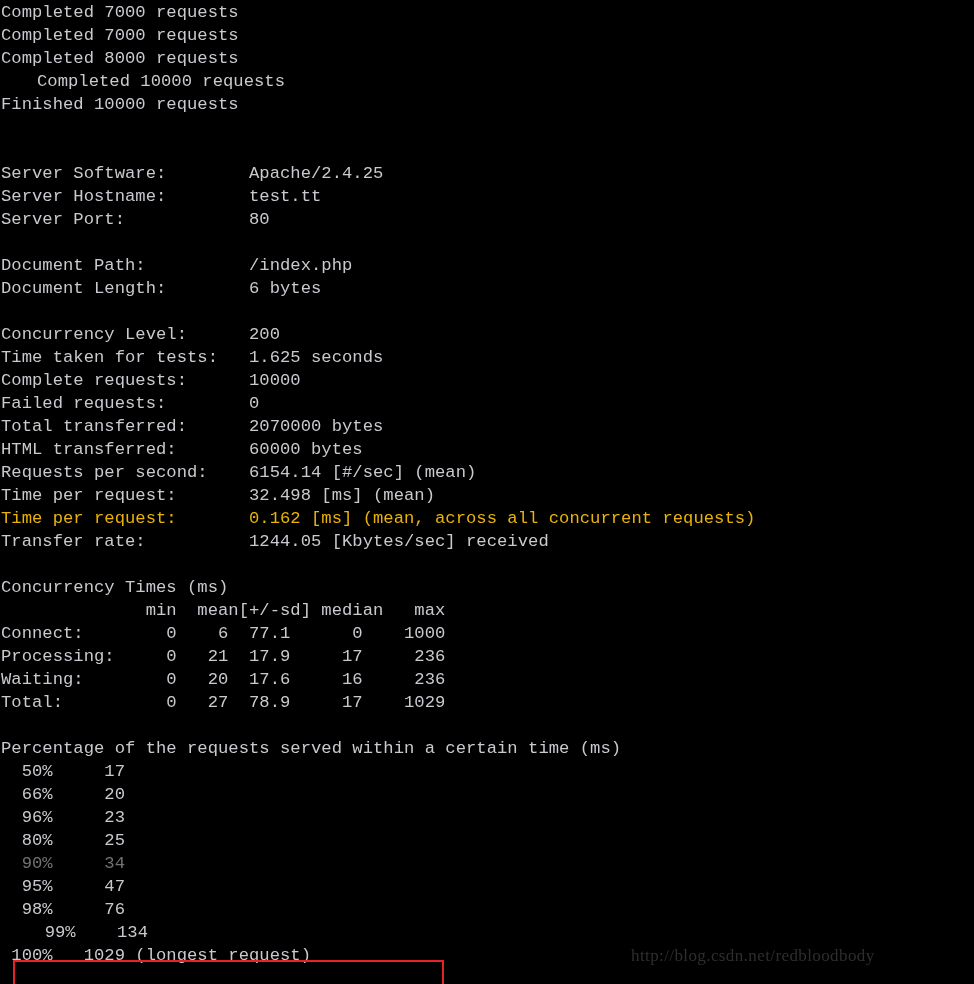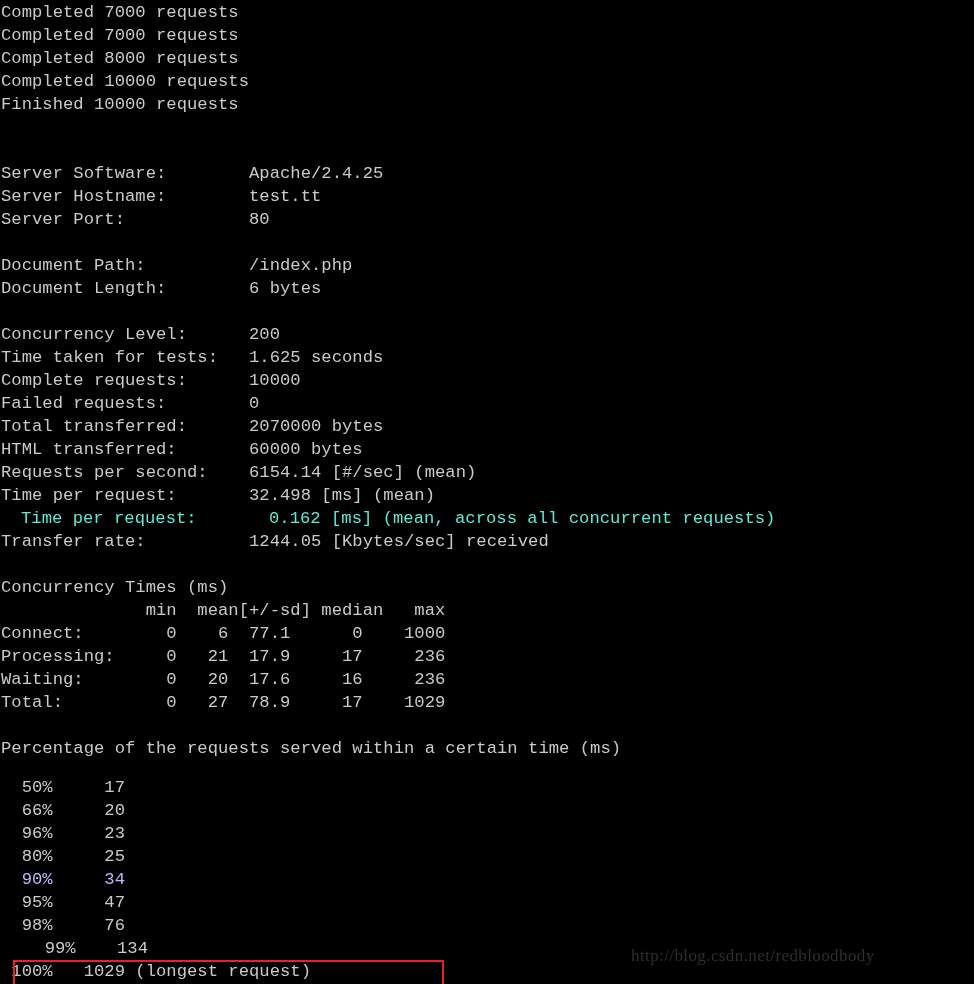--- a/index.html
+++ b/index.html
@@ -63,21 +63,21 @@
   }
 </style>
 </head>
 <body>
 
 <div id="terminal" style="background: rgb(0, 0, 0);">
 
   <span class="line" style="color: rgb(201, 201, 207);">Completed 7000 requests</span>
   <span class="line" style="color: rgb(201, 201, 207);">Completed 7000 requests</span>
   <span class="line" style="color: rgb(201, 201, 207);">Completed 8000 requests</span>
-  <span class="line" style="color: rgb(201, 201, 207);">Completed 10000 requests</span>
+  <span class="line" style="color: rgb(201, 201, 207); padding-left: 36px;">Completed 10000 requests</span>
   <span class="line" style="color: rgb(201, 201, 207);">Finished 10000 requests</span>
 
   <span class="line blank"></span>
   <span class="line blank"></span>
 
   <span class="line" style="color: rgb(201, 201, 207);">Server Software:        Apache/2.4.25</span>
   <span class="line" style="color: rgb(201, 201, 207);">Server Hostname:        test.tt</span>
   <span class="line" style="color: rgb(201, 201, 207);">Server Port:            80</span>
 
   <span class="line blank"></span>
@@ -88,40 +88,40 @@
   <span class="line blank"></span>
 
   <span class="line" style="color: rgb(201, 201, 207);">Concurrency Level:      200</span>
   <span class="line" style="color: rgb(201, 201, 207);">Time taken for tests:   1.625 seconds</span>
   <span class="line" style="color: rgb(201, 201, 207);">Complete requests:      10000</span>
   <span class="line" style="color: rgb(201, 201, 207);">Failed requests:        0</span>
   <span class="line" style="color: rgb(201, 201, 207);">Total transferred:      2070000 bytes</span>
   <span class="line" style="color: rgb(201, 201, 207);">HTML transferred:       60000 bytes</span>
   <span class="line" style="color: rgb(201, 201, 207);">Requests per second:    6154.14 [#/sec] (mean)</span>
   <span class="line" style="color: rgb(201, 201, 207);">Time per request:       32.498 [ms] (mean)</span>
-  <span class="line" style="color: #5eead4; margin-left: 20px;">Time per request:       0.162 [ms] (mean, across all concurrent requests)</span>
+  <span class="line" style="color: #eab308;">Time per request:       0.162 [ms] (mean, across all concurrent requests)</span>
   <span class="line" style="color: rgb(201, 201, 207);">Transfer rate:          1244.05 [Kbytes/sec] received</span>
 
   <span class="line blank"></span>
 
   <span class="line" style="color: rgb(201, 201, 207);">Concurrency Times (ms)</span>
   <span class="line" style="color: rgb(201, 201, 207);">              min  mean[+/-sd] median   max</span>
   <span class="line" style="color: rgb(201, 201, 207);">Connect:        0    6  77.1      0    1000</span>
   <span class="line" style="color: rgb(201, 201, 207);">Processing:     0   21  17.9     17     236</span>
   <span class="line" style="color: rgb(201, 201, 207);">Waiting:        0   20  17.6     16     236</span>
   <span class="line" style="color: rgb(201, 201, 207);">Total:          0   27  78.9     17    1029</span>
 
   <span class="line blank"></span>
 
   <span class="line" style="color: rgb(201, 201, 207);">Percentage of the requests served within a certain time (ms)</span>
-  <span class="line" style="color: rgb(201, 201, 207); margin-top: 16px;">  50%     17</span>
+  <span class="line" style="color: rgb(201, 201, 207);">  50%     17</span>
   <span class="line" style="color: rgb(201, 201, 207);">  66%     20</span>
   <span class="line" style="color: rgb(201, 201, 207);">  96%     23</span>
   <span class="line" style="color: rgb(201, 201, 207);">  80%     25</span>
-  <span class="line" style="color: #c4b5fd;">  90%     34</span>
+  <span class="line" style="color: #737373;">  90%     34</span>
   <span class="line" style="color: rgb(201, 201, 207);">  95%     47</span>
   <span class="line" style="color: rgb(201, 201, 207);">  98%     76</span>
   <span class="line" style="color: rgb(201, 201, 207); padding-left: 23px;">  99%    134</span>
   <span class="line" style="color: rgb(201, 201, 207);"> 100%   1029 (longest request)</span>
 
 </div>
 
 <div id="highlight-box" style="border-color: rgb(232, 32, 42);"></div>
 
 <div id="watermark" style="color: rgb(46, 46, 46);">http://blog.csdn.net/redbloodbody</div>

